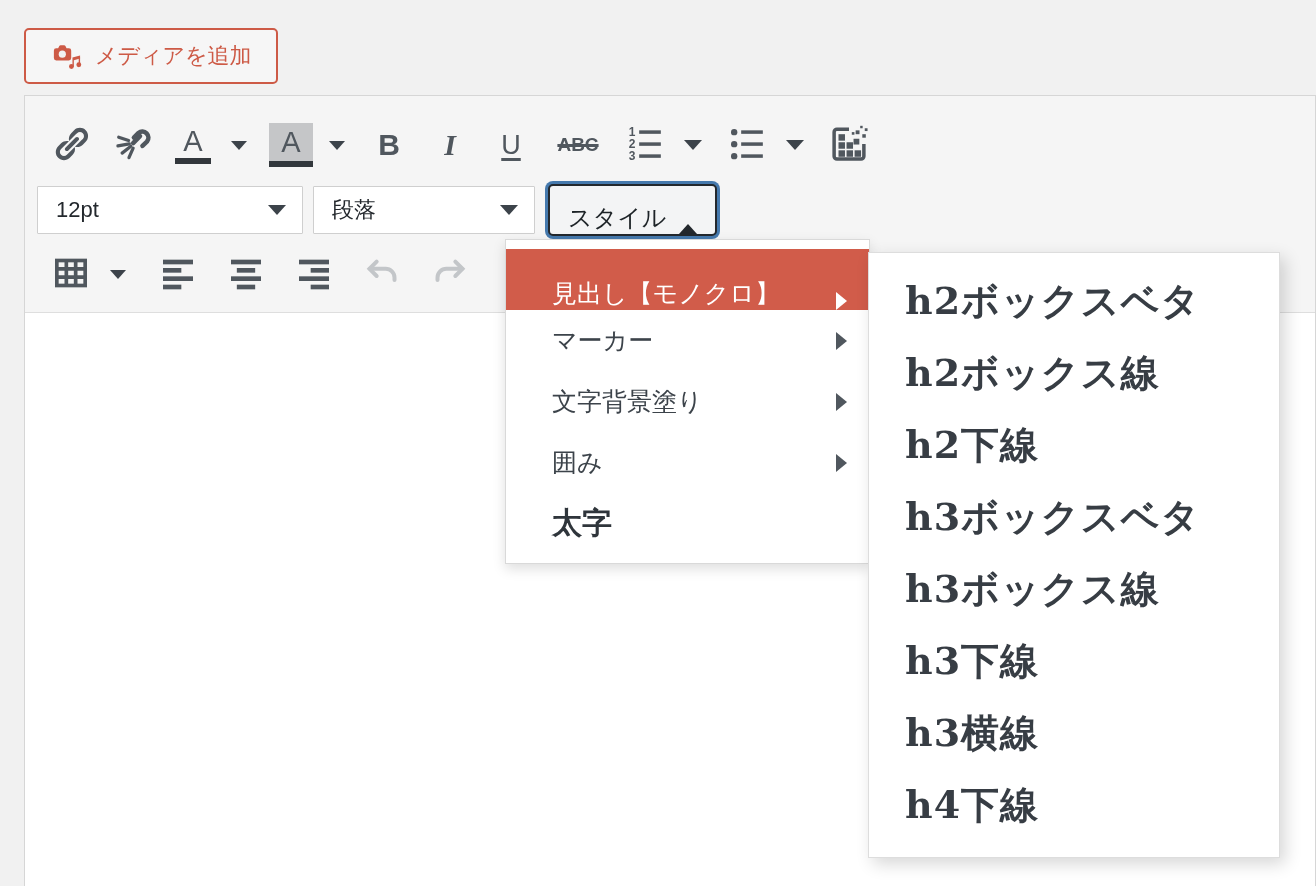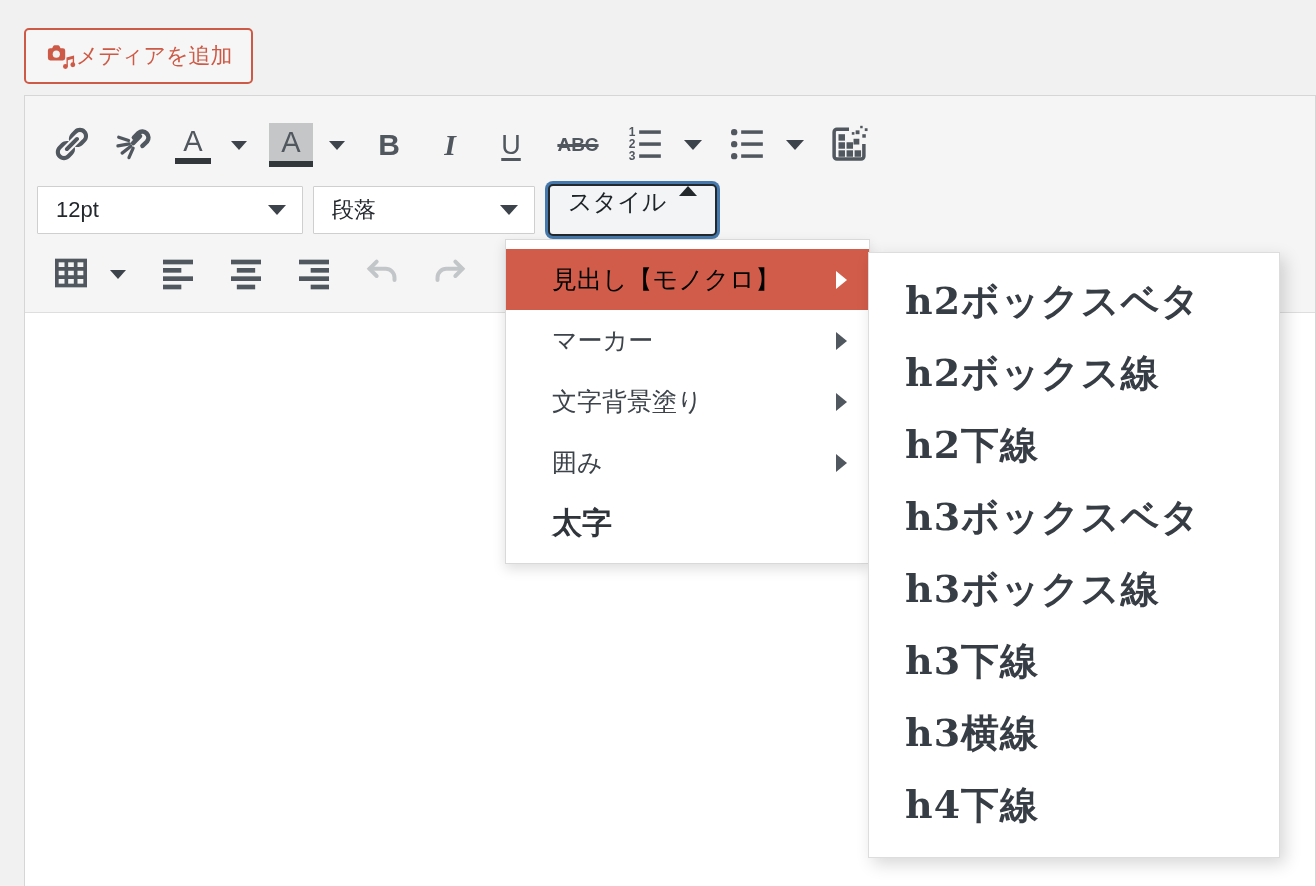--- a/index.html
+++ b/index.html
@@ -6,22 +6,22 @@
     --page-bg:#f1f1f1; --toolbar-bg:#f5f5f5; --border:#d6d6d6;
     --icon:#50575e; --icon-disabled:#c3c6c9; --accent:#cd5a46;
     --menu-highlight:#d15c4a; --menu-text:#3c434a; --submenu-text:#373d44;
     --focus:#4579ad; --dark:#32373c;
   }
   *{box-sizing:border-box;margin:0;padding:0;}
   html,body{width:1316px;height:886px;overflow:hidden;}
   body{background:var(--page-bg);font-family:"Liberation Sans","DejaVu Sans",sans-serif;position:relative;}
 
   
-  .media-btn{position:absolute;left:24px;top:28px;height:56px;display:flex;align-items:center;
-    padding:0 18px;border:2px solid var(--accent);border-radius:5px;background:rgba(255,255,255,0.35);
+  .media-btn{position:absolute;left:24px;top:28px;height:56px;display:flex;align-items:center;gap:13px;
+    padding:0 24px;border:2px solid var(--accent);border-radius:5px;background:rgba(255,255,255,0.35);
     color:var(--accent);font-size:22px;cursor:pointer;}
   .media-btn svg{display:block;}
 
   
   .editor{position:absolute;left:24px;top:95px;width:1292px;height:791px;background:#fff;border:1px solid var(--border);}
   .toolbar{height:217px;background:var(--toolbar-bg);border-bottom:1px solid #dedede;padding:16px 0 0 0;}
   .trow{display:flex;align-items:center;}
   .trow1{margin:2px 0 0 24px;height:62px;gap:17px;}
   .trow2{margin:6px 0 0 12px;height:56px;}
   .trow3{margin:8px 0 0 24px;height:56px;gap:24px;}
@@ -42,29 +42,29 @@
   .color-a .bar{width:36px;height:6px;background:var(--dark);margin-top:2px;}
   .bg-a{width:44px;height:44px;background:#c5c6c8;display:flex;flex-direction:column;align-items:center;justify-content:flex-end;padding-bottom:0;}
   .bg-a .letter-wrap{flex:1;display:flex;align-items:center;}
   .bg-a .bar{width:100%;height:6px;background:var(--dark);}
 
   
   .sel{height:48px;background:#fff;border:1px solid #cfcfcf;display:flex;align-items:center;justify-content:space-between;
     padding:0 16px 0 18px;font-size:22px;color:#23282d;cursor:pointer;border-radius:1px;}
   .sel-font{width:266px;margin-right:10px;}
   .sel-block{width:222px;margin-right:10px;}
-  .styles-btn{height:52px;display:flex;align-items:flex-start;gap:13px;padding:0 18px;font-size:24px;color:#1d2327;
+  .styles-btn{height:52px;display:flex;align-items:flex-end;gap:13px;padding:0 18px;font-size:24px;color:#1d2327;
     background:#f3f4f5;border:2px solid #23282d;border-radius:5px;box-shadow:0 0 0 3px var(--focus);margin-left:3px;cursor:pointer;}
 
   
   .style-menu{position:absolute;left:505px;top:239px;width:365px;background:#fff;border:1px solid #d9d9d9;
     padding:9px 0;box-shadow:0 5px 12px rgba(0,0,0,0.13);z-index:5;}
   .mi{height:61px;display:flex;align-items:center;justify-content:space-between;padding:0 22px 0 46px;
     font-size:25px;color:var(--menu-text);cursor:pointer;}
-  .mi.hl{background:var(--menu-highlight);color:#000000;}
+  .mi.hl{background:var(--menu-highlight);color:#ffffff;align-items:flex-end;}
   .mi .arr{width:0;height:0;border-top:9px solid transparent;border-bottom:9px solid transparent;border-left:11px solid #50575e;}
   .mi.hl .arr{border-left-color:#fff;}
   .mi.bold-preview{font-family:"DejaVu Serif","Liberation Serif",serif;font-weight:700;font-size:30px;color:#2f353b;}
 
   .style-submenu{position:absolute;left:868px;top:252px;width:412px;background:#fff;border:1px solid #ddd;
     padding:12px 0 16px;box-shadow:5px 6px 16px rgba(0,0,0,0.16);z-index:6;}
   .smi{height:72px;display:flex;align-items:center;padding-left:36px;cursor:pointer;
     font-family:"DejaVu Serif","Liberation Serif",serif;font-weight:700;font-size:38px;color:var(--submenu-text);letter-spacing:1px;}
 
   .content{height:574px;background:#fff;}

